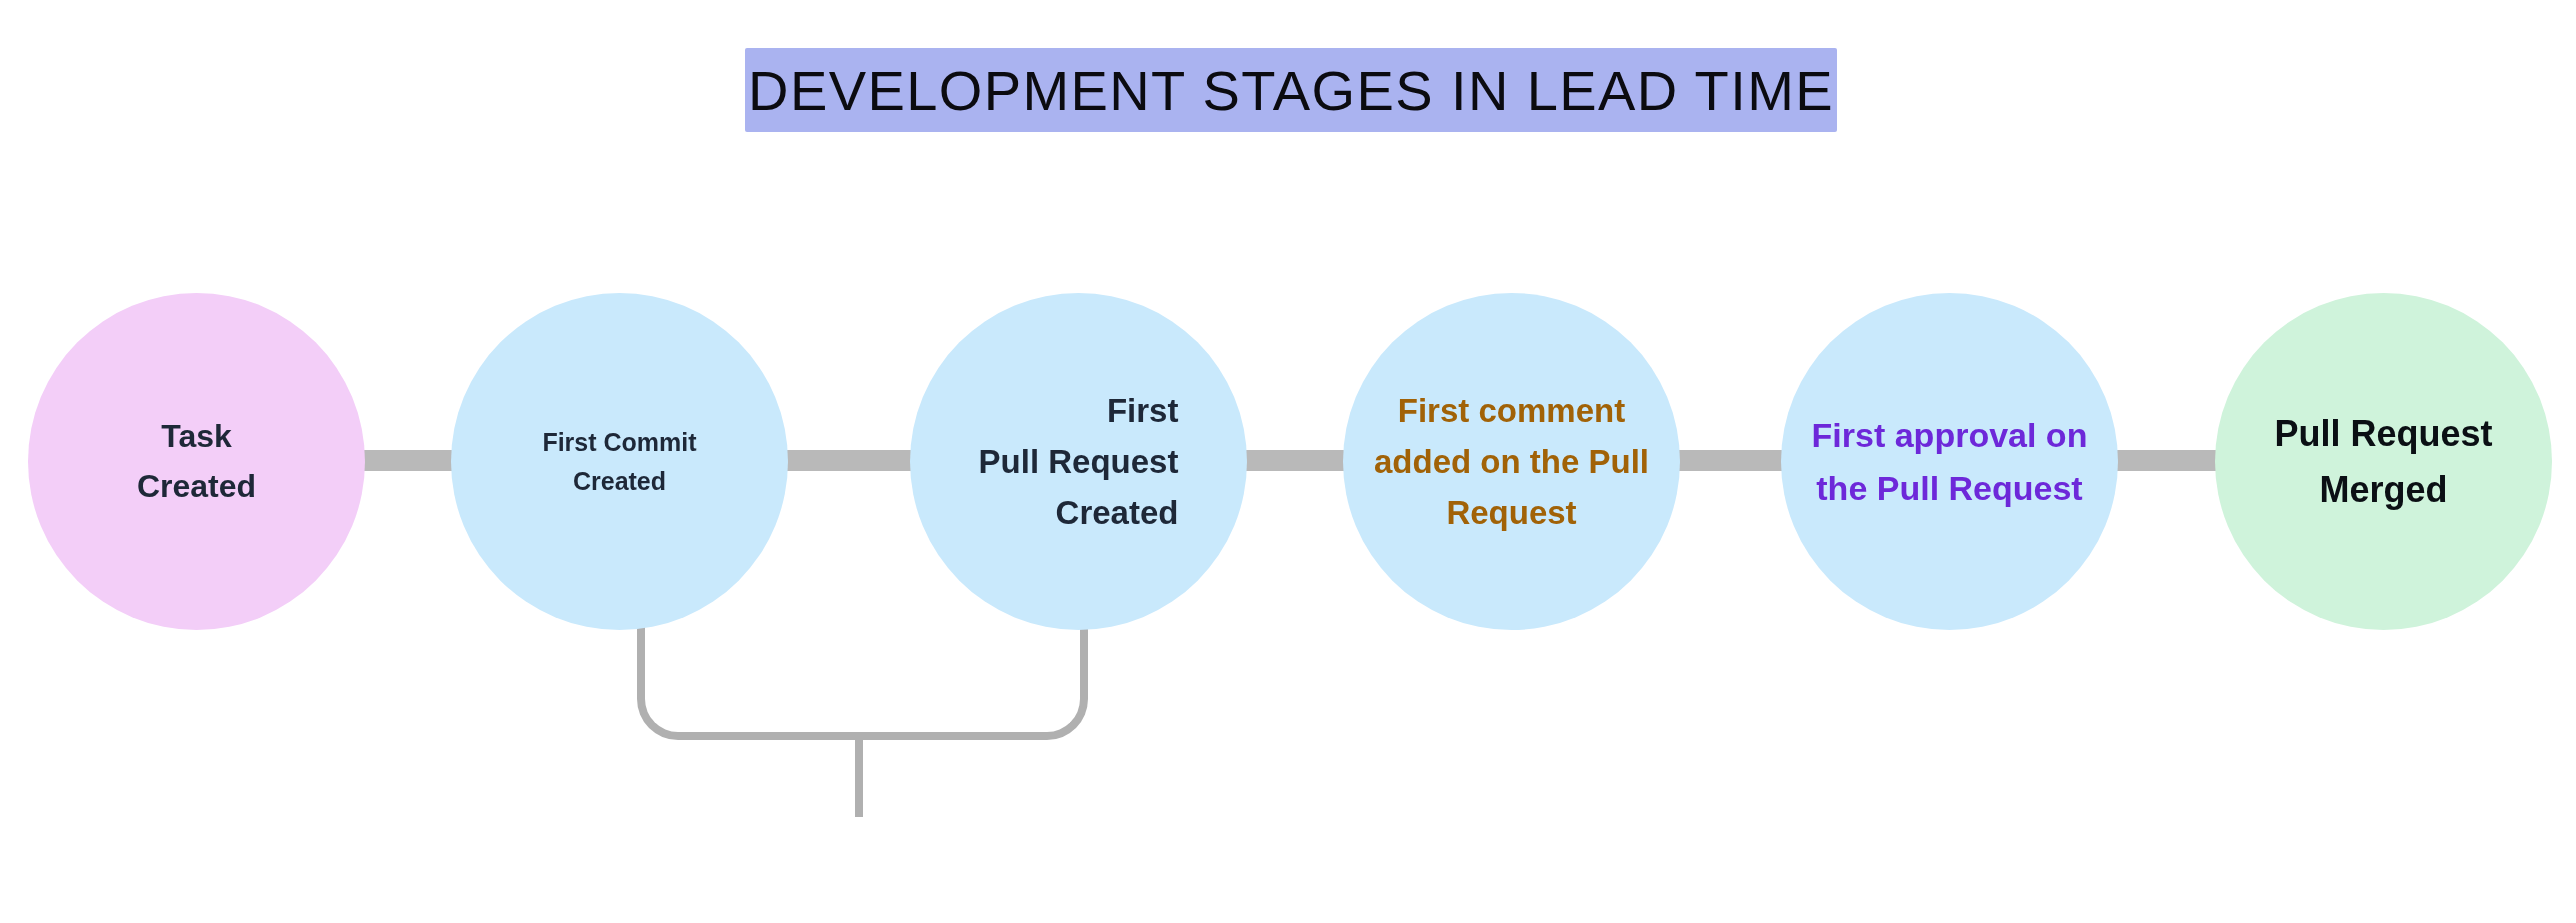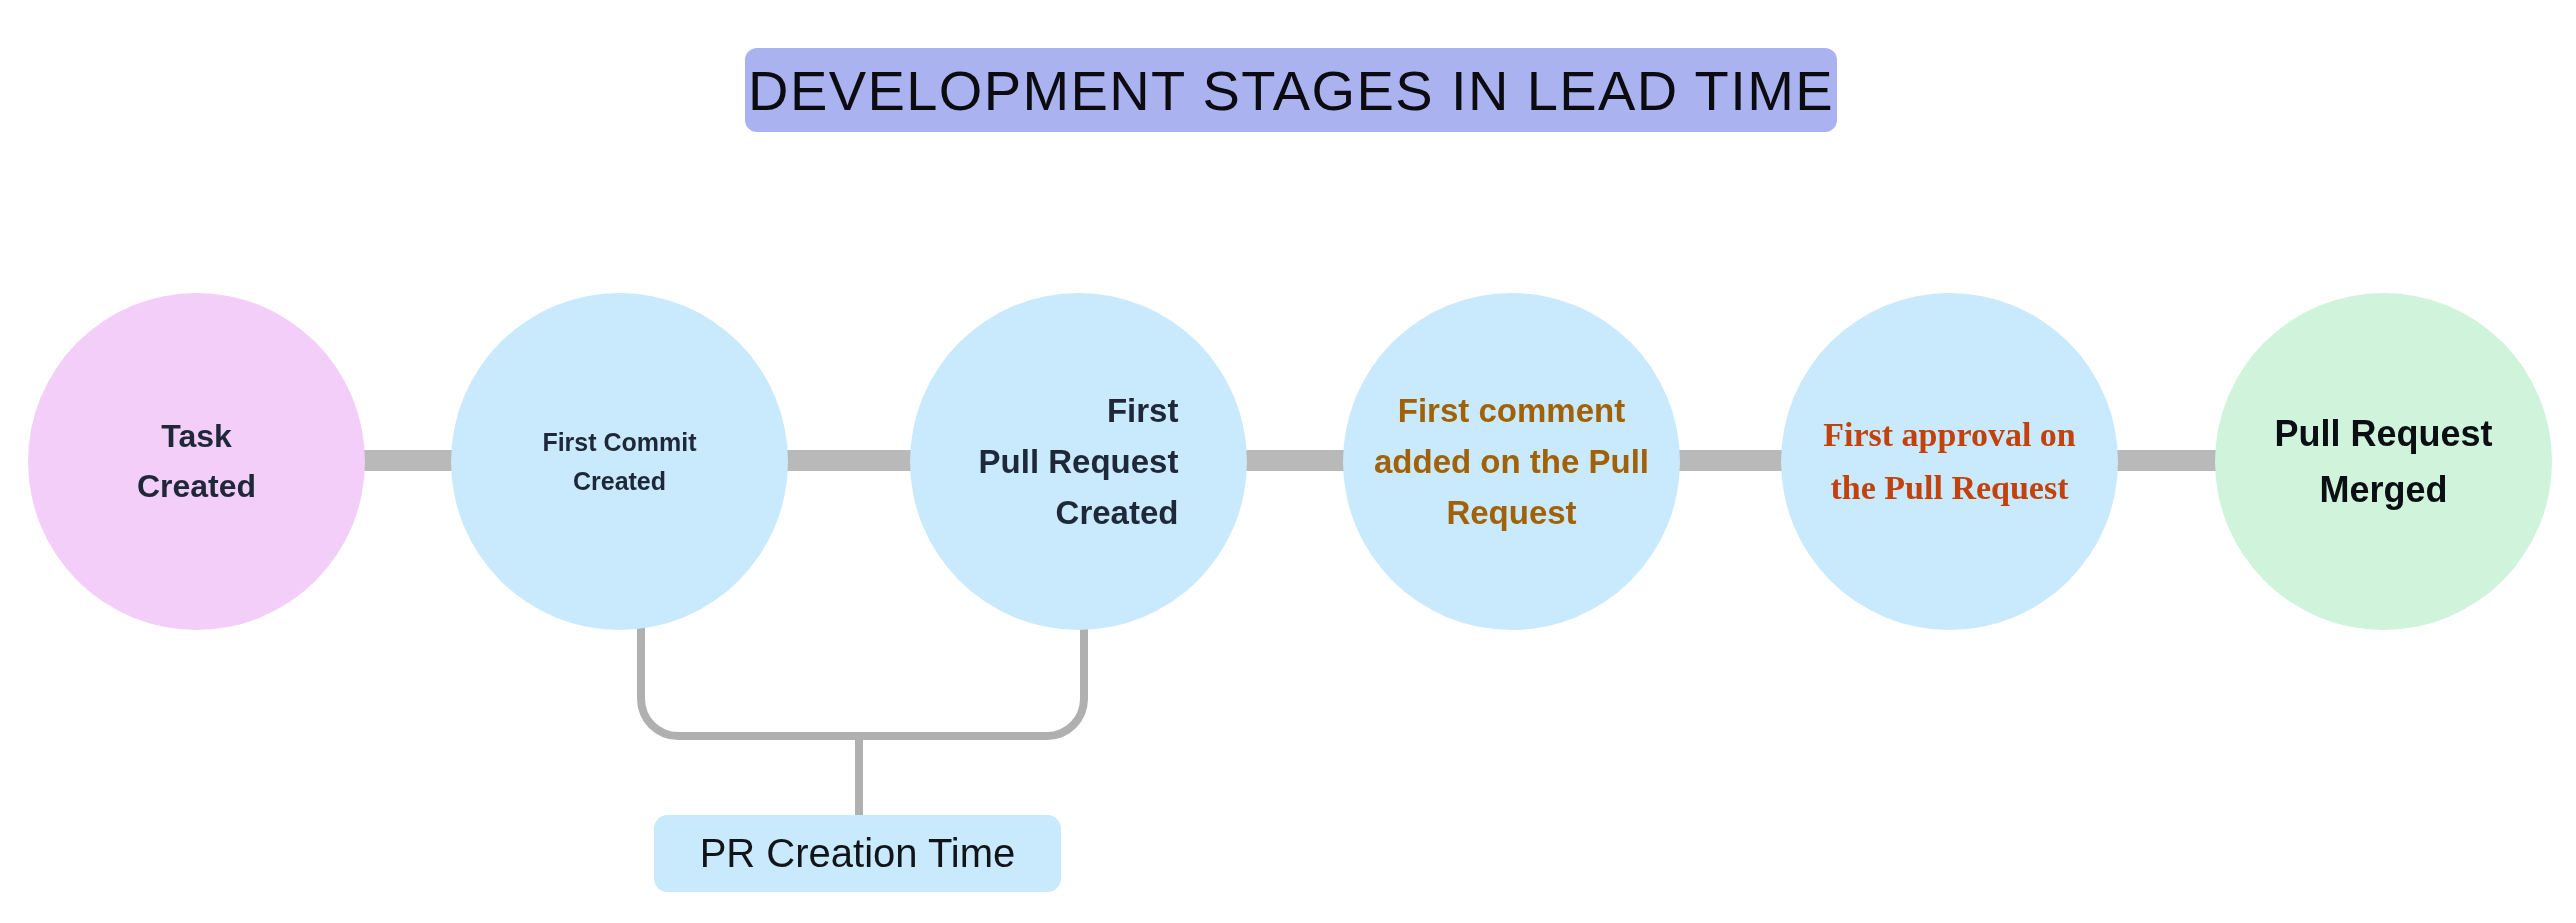--- a/index.html
+++ b/index.html
@@ -10,21 +10,21 @@
     background: #ffffff;
     font-family: "Liberation Sans", sans-serif;
     overflow: hidden;
   }
 
   
   .title-badge {
     position: absolute;
     left: 745px; top: 48px;
     width: 1092px; height: 84px;
-    border-radius: 12px;
+    border-radius: 2px;
     display: flex; align-items: center; justify-content: center;
     font-size: 56px; font-weight: 500; letter-spacing: 1.4px;
     color: #0b0b10;
   }
 
   
   .connector {
     position: absolute;
     left: 196px; top: 450px;
     width: 2187px; height: 20.6px;
@@ -98,26 +98,25 @@
 Created</div>
 
   <div class="node n3" style="background-color: rgb(201, 233, 252); color: rgb(30, 40, 56);">First
 Pull Request
 Created</div>
 
   <div class="node n4" style="background-color: rgb(201, 233, 252); color: #a16207;">First comment
 added on the Pull
 Request</div>
 
-  <div class="node n5" style="background-color: rgb(201, 233, 252); color: #c2410c; font-family: Liberation Serif, serif;">First approval on
+  <div class="node n5" style="background-color: rgb(201, 233, 252); color: #6d28d9;">First approval on
 the Pull Request</div>
 
   <div class="node n6" style="background-color: rgb(207, 243, 219); color: rgb(11, 15, 20);">Pull Request
 Merged</div>
 
   <div class="bracket-u" style="border-color: rgb(176, 176, 176);"></div>
 
   <div class="bracket-stem" style="background-color: rgb(176, 176, 176);"></div>
 
-  <div class="annotation" style="background-color: rgb(201, 233, 252);">PR Creation Time</div>
 
 </div>
 
 
 </body></html>

